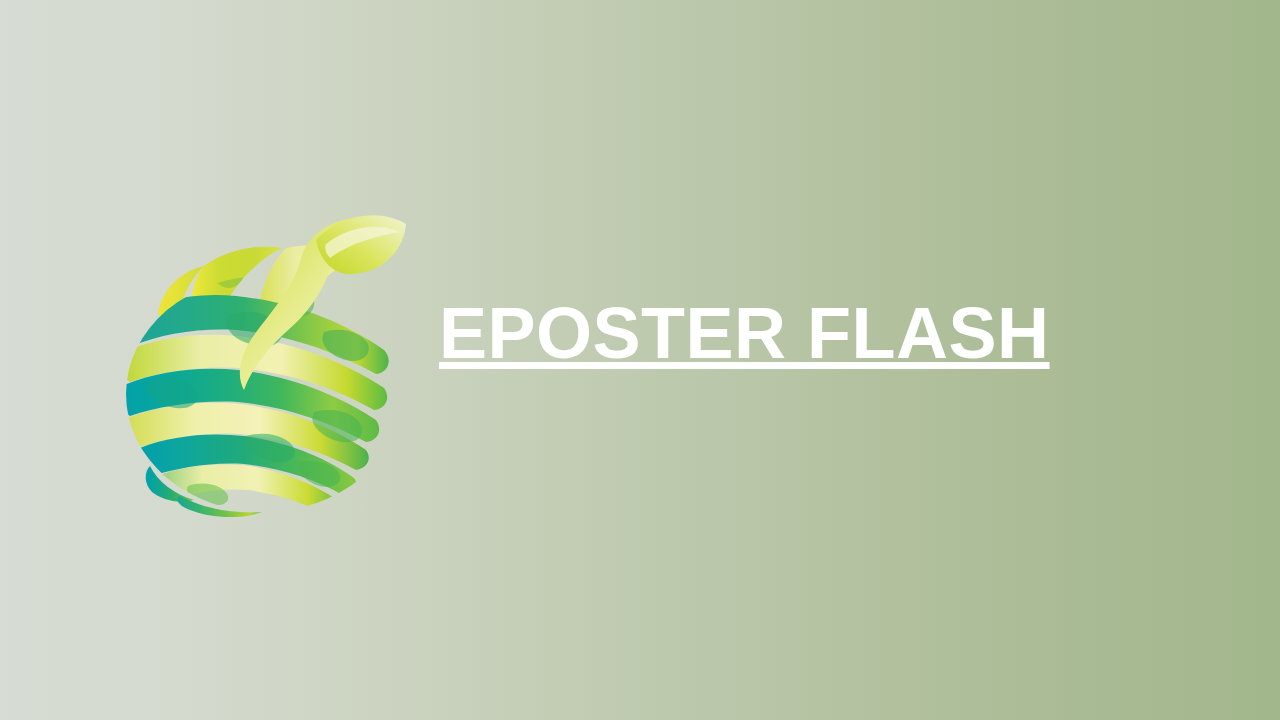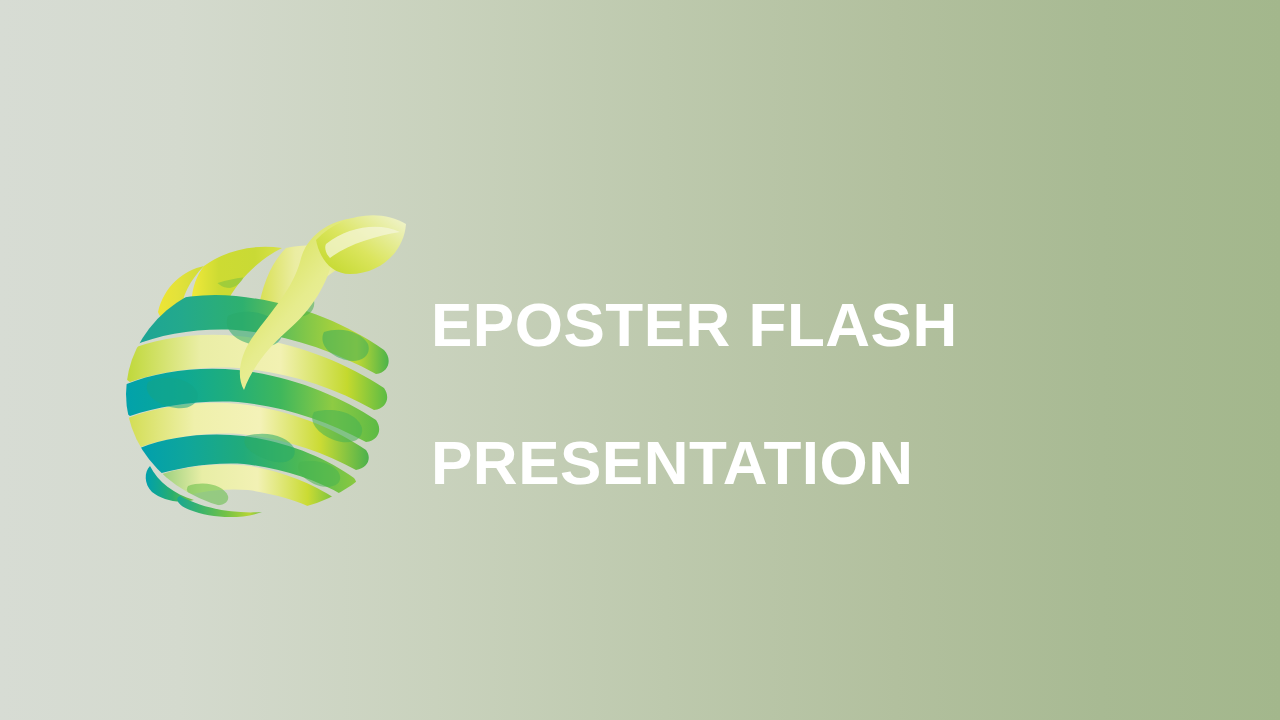--- a/index.html
+++ b/index.html
@@ -41,25 +41,26 @@
   #title-block {
     position: absolute;
     left: 423px;
     top: 252px;
     width: 790px;
   }
   .title-line {
     color: #ffffff;
     font-family: "Liberation Sans", sans-serif;
     font-weight: bold;
-    font-size: 62px;
+    font-size: 72px;
     line-height: 130px;
     letter-spacing: 0.5px;
     white-space: nowrap;
-    margin: 8px;
+    margin: 16px;
+    text-decoration: underline;
   }
 </style>
 </head>
 <body>
 
 <div id="slide">
 
   <div id="logo-mark">
     <svg viewBox="0 0 292 318" xmlns="http://www.w3.org/2000/svg">
       <defs>
@@ -251,16 +252,15 @@
                  C 214 74 202 60 198 40 Z" fill="url(#gLeaf)"></path>
 
         <path d="M 208 44 C 230 26 262 22 282 32 C 258 36 230 44 212 58
                  C 208 54 206 48 208 44 Z" fill="#f4f5d8" opacity="0.75"></path>
       </g>
     </svg>
   </div>
 
   <div id="title-block">
     <div class="title-line">EPOSTER FLASH</div>
-    <div class="title-line">PRESENTATION</div>
   </div>
 
 </div>
 
 </body></html>

